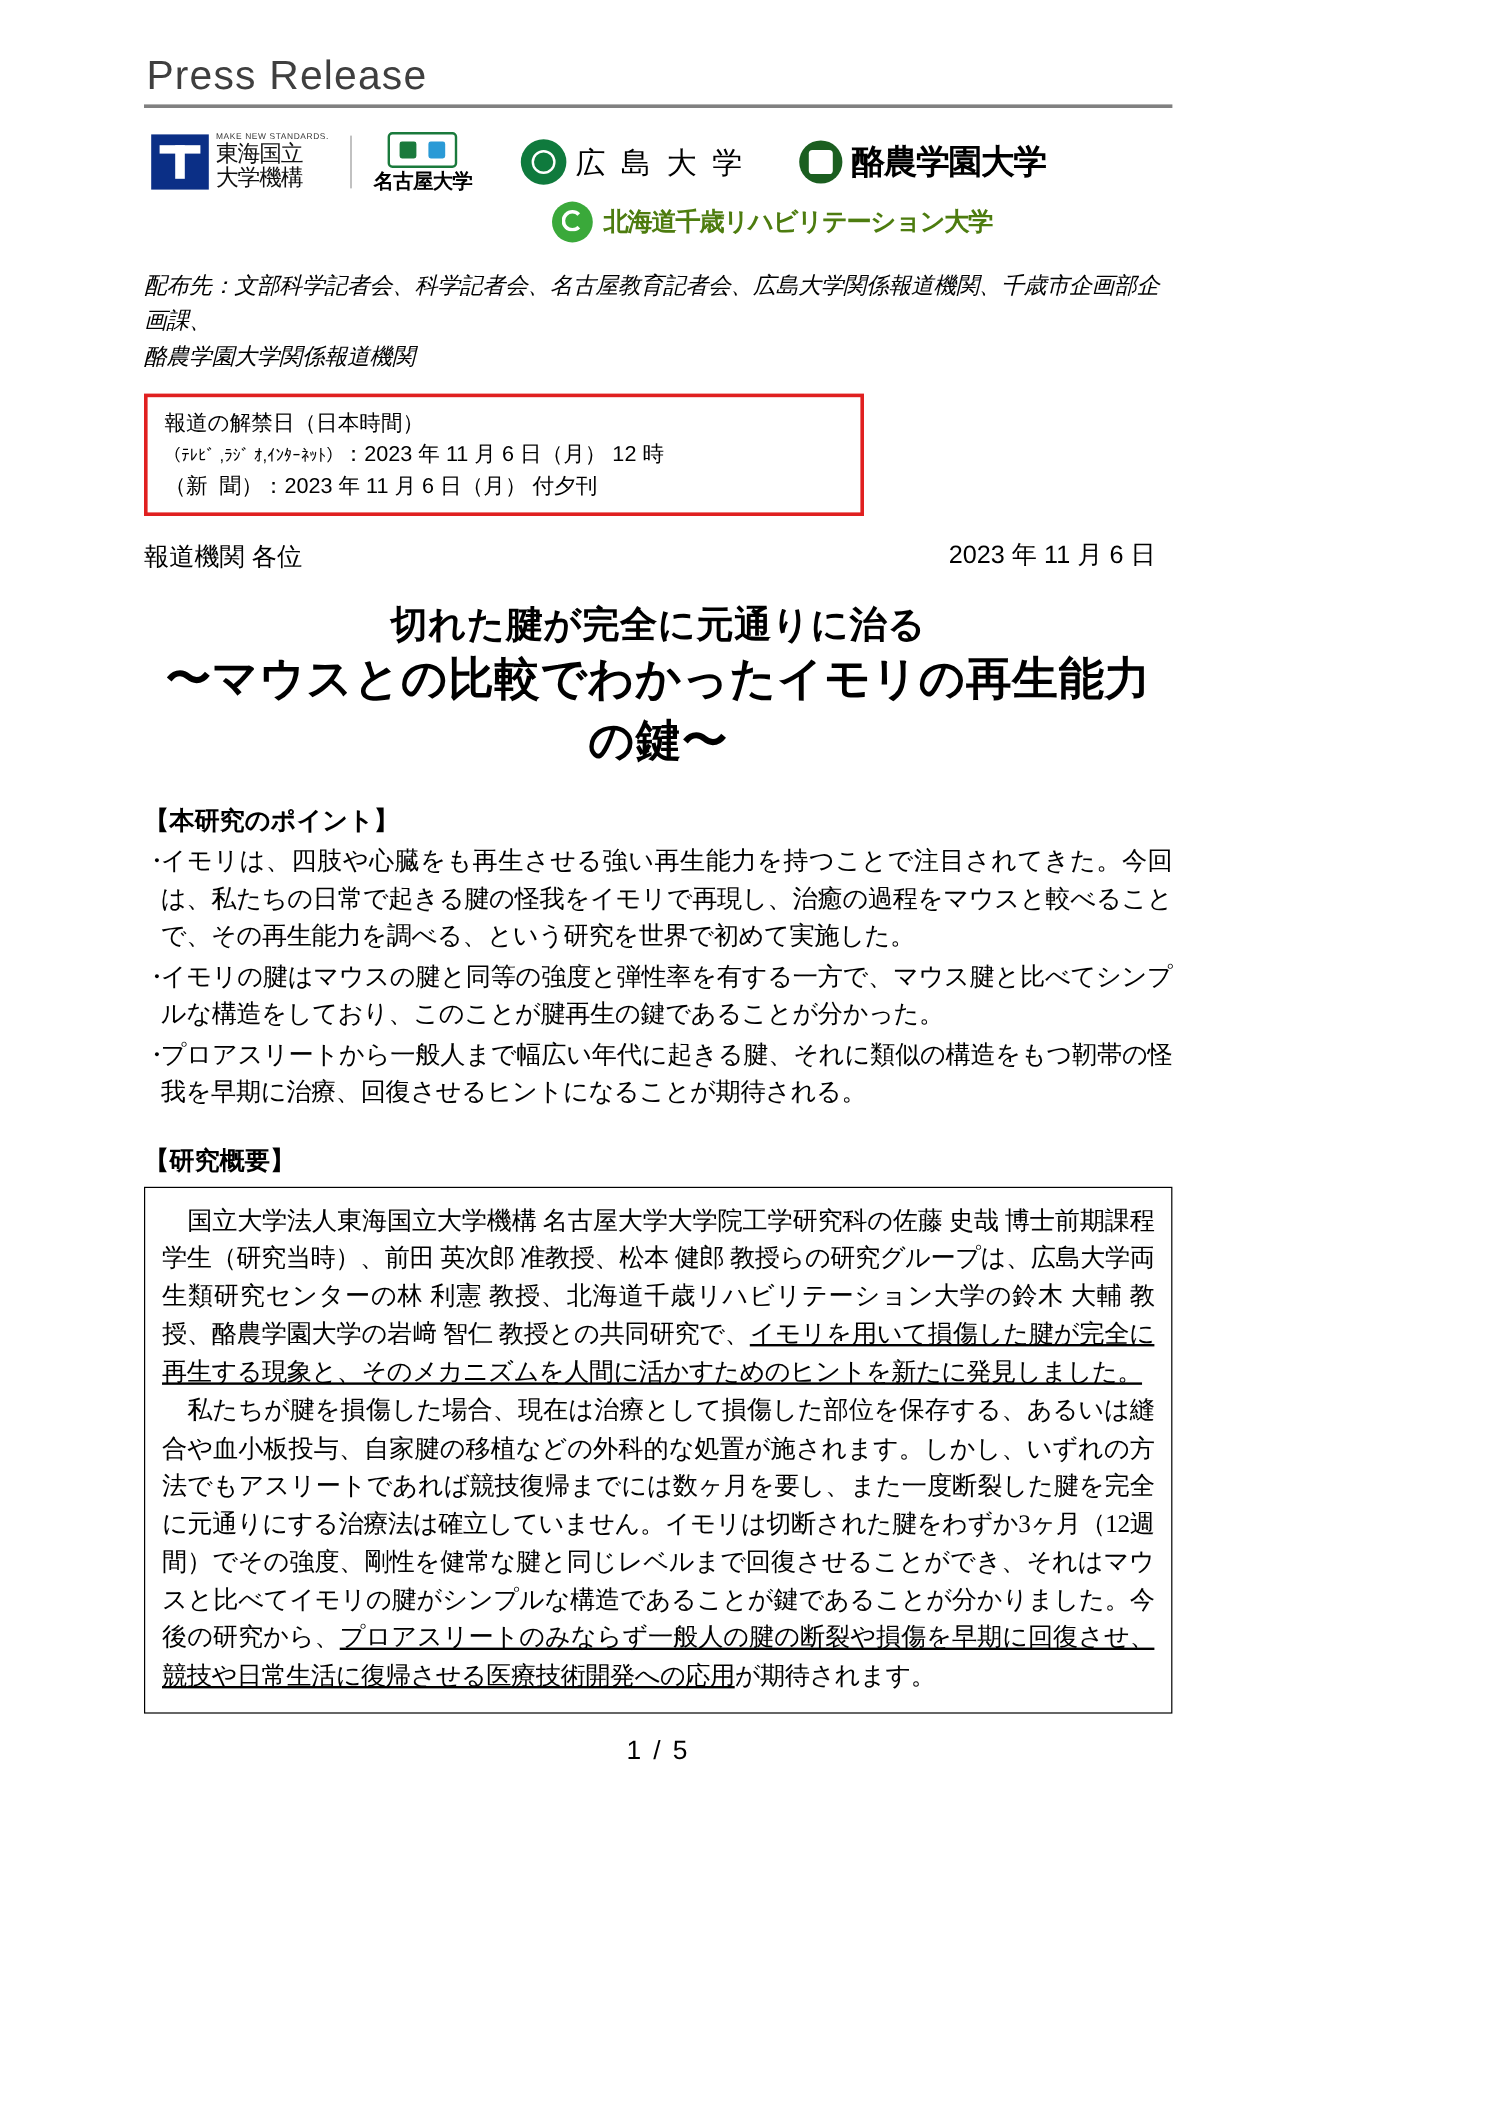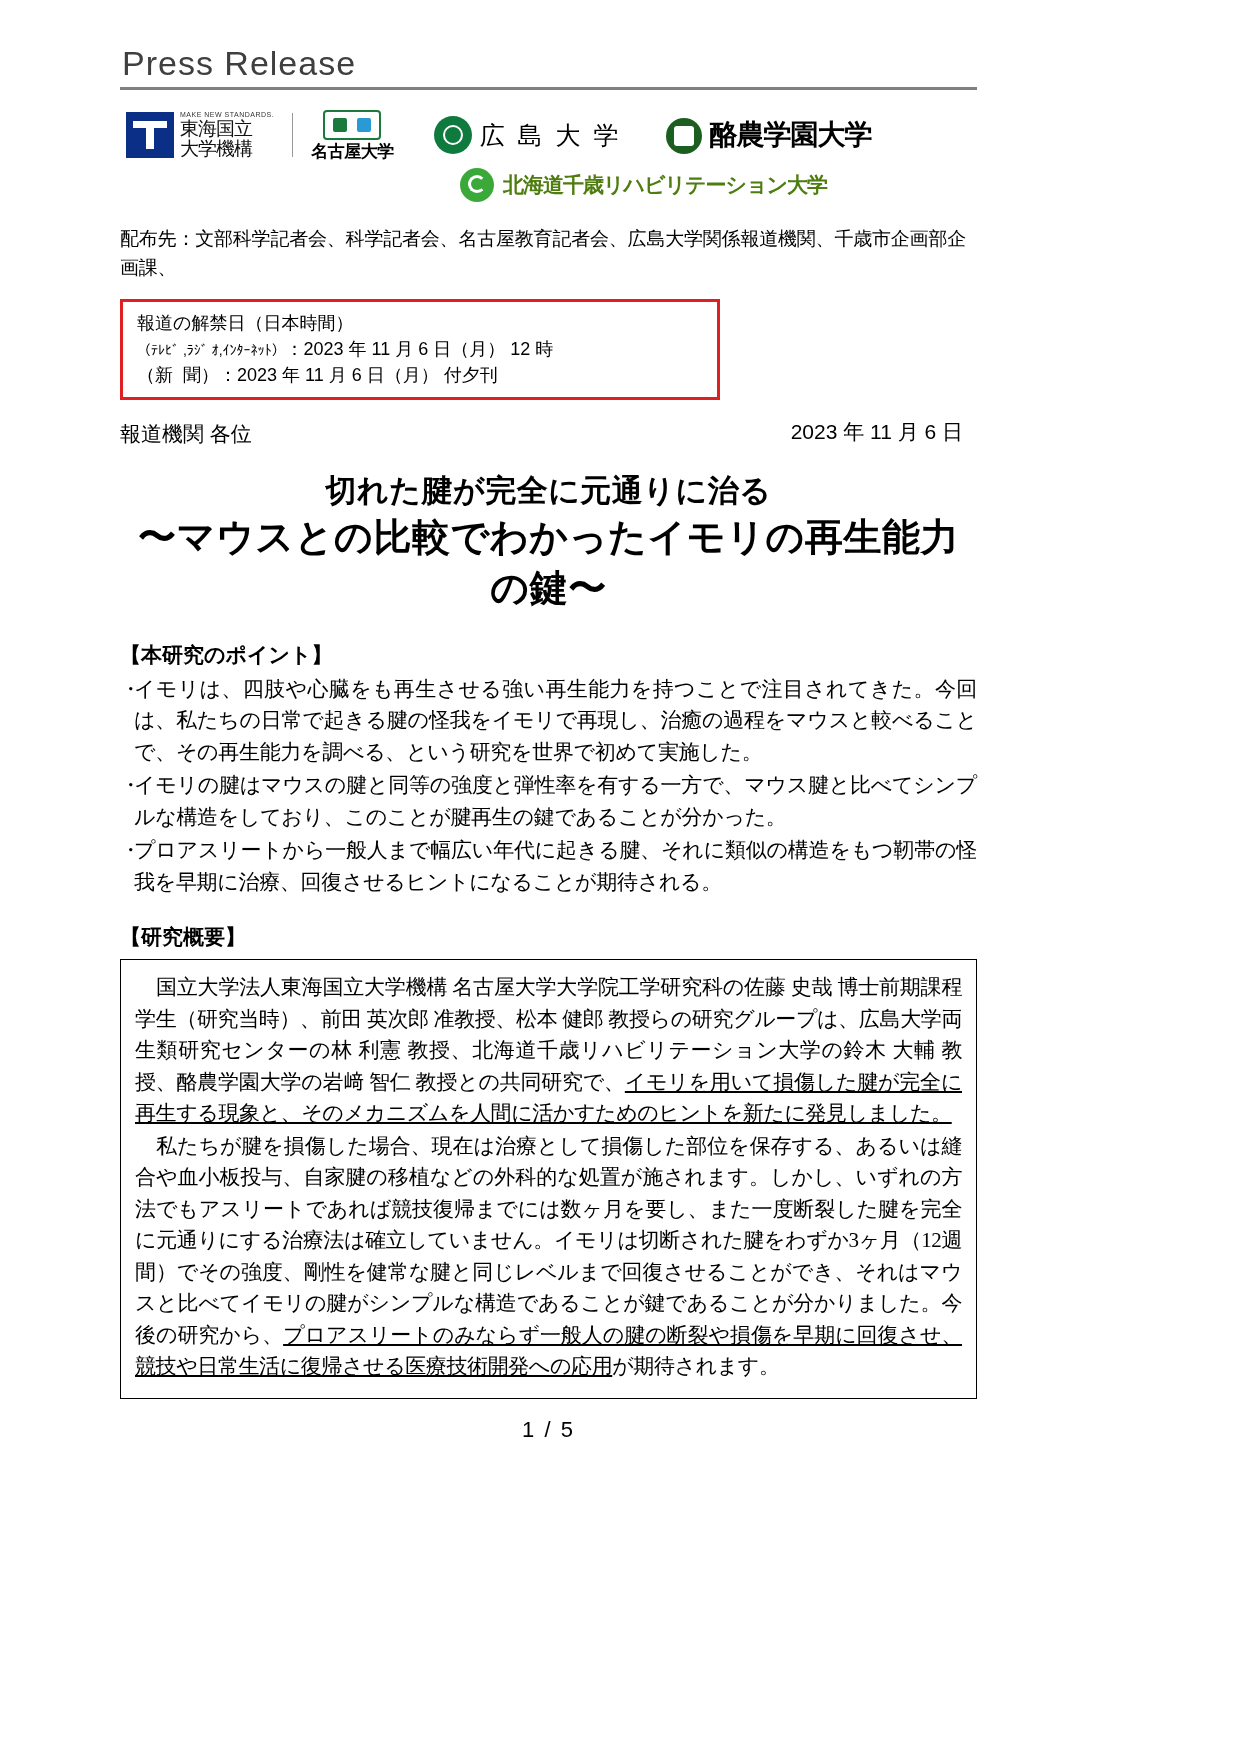--- a/index.html
+++ b/index.html
@@ -165,21 +165,21 @@
     border-radius: 50%;
     box-sizing: border-box;
   }
   .hiro-name {
     font-size: 25px;
     letter-spacing: 3px;
     font-weight: normal;
   }
   .logo-rakuno {
     display: flex;
-    align-items: flex-end;
+    align-items: center;
     gap: 8px;
     margin-left: 34px;
   }
   .rakuno-mark {
     width: 36px;
     height: 36px;
     border-radius: 50%;
     background: #1b5e20;
     position: relative;
   }
@@ -230,20 +230,21 @@
     color: #4d7c0f;
     letter-spacing: -1px;
   }
 
   
   .distribution {
     margin-top: 22px;
     font-size: 19px;
     line-height: 1.55;
     letter-spacing: -0.2px;
+    font-style: italic;
   }
 
   
   .embargo-box {
     margin-top: 16px;
     border: 3px solid #e02020;
     padding: 8px 12px 9px 14px;
     width: 600px;
     box-sizing: border-box;
     line-height: 1.45;
@@ -371,20 +372,21 @@
       <div class="rakuno-name">酪農学園大学</div>
     </div>
   </div>
   <div class="logo-row2">
     <div class="chitose-mark"></div>
     <div class="chitose-name">北海道千歳リハビリテーション大学</div>
   </div>
 
   <div class="distribution">
     <div>配布先：文部科学記者会、科学記者会、名古屋教育記者会、広島大学関係報道機関、千歳市企画部企画課、</div>
+    <div>酪農学園大学関係報道機関</div>
   </div>
 
   <div class="embargo-box">
     <div class="embargo-line">報道の解禁日（日本時間）</div>
     <div class="embargo-line"><span class="embargo-small">（ﾃﾚﾋﾞ ,ﾗｼﾞ ｵ,ｲﾝﾀｰﾈｯﾄ）</span><span>：2023 年 11 月 6 日（月） 12 時</span></div>
     <div class="embargo-line"><span>（新  聞）</span><span>：2023 年 11 月 6 日（月） 付夕刊</span></div>
   </div>
 
   <div class="date-line">2023 年 11 月 6 日</div>
   <div class="addressee">報道機関 各位</div>

